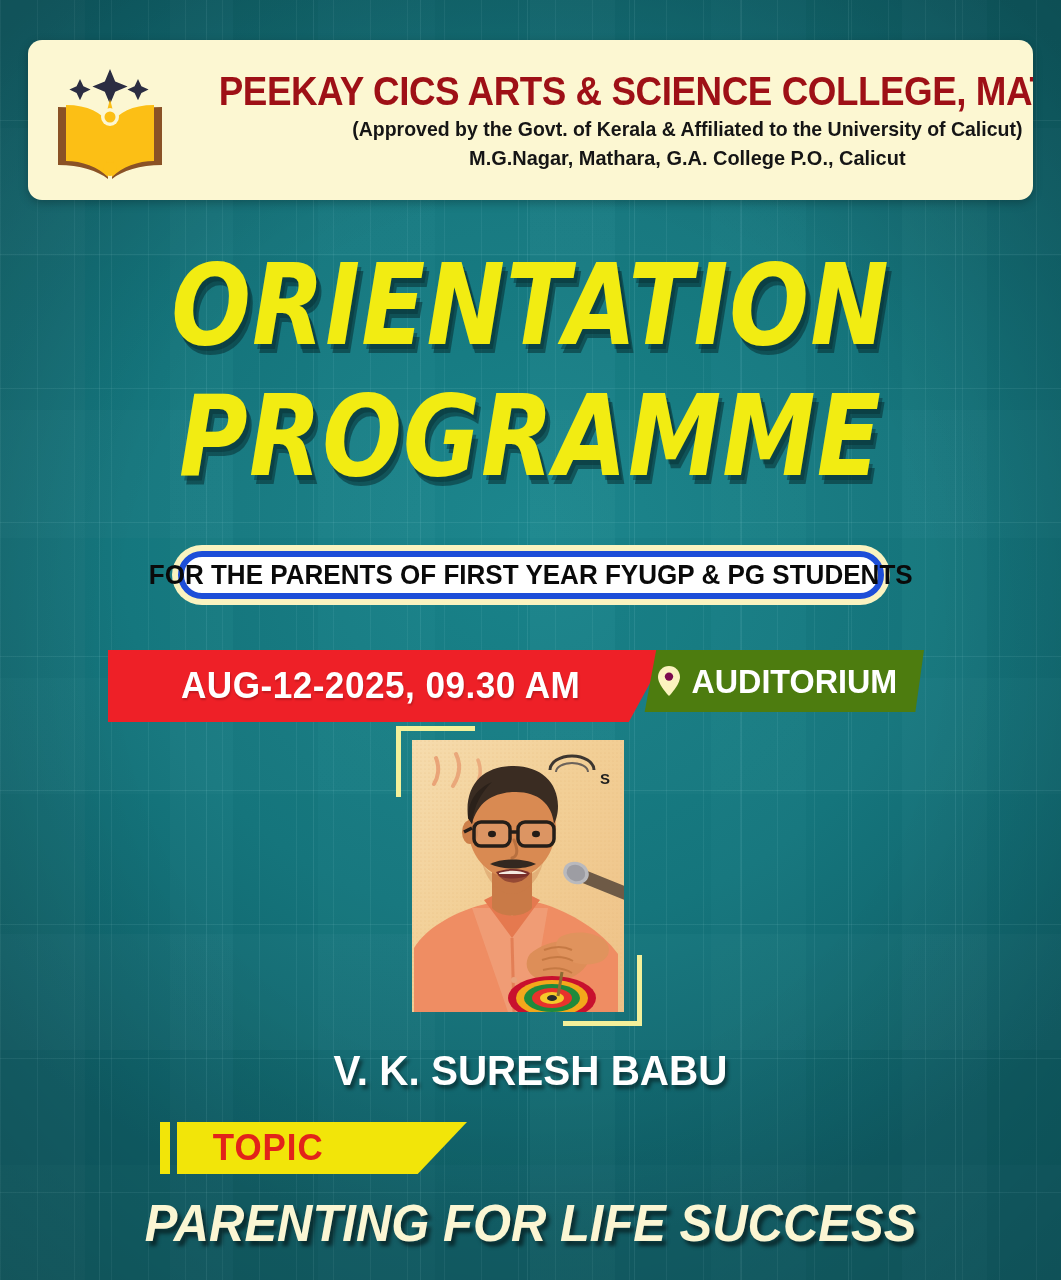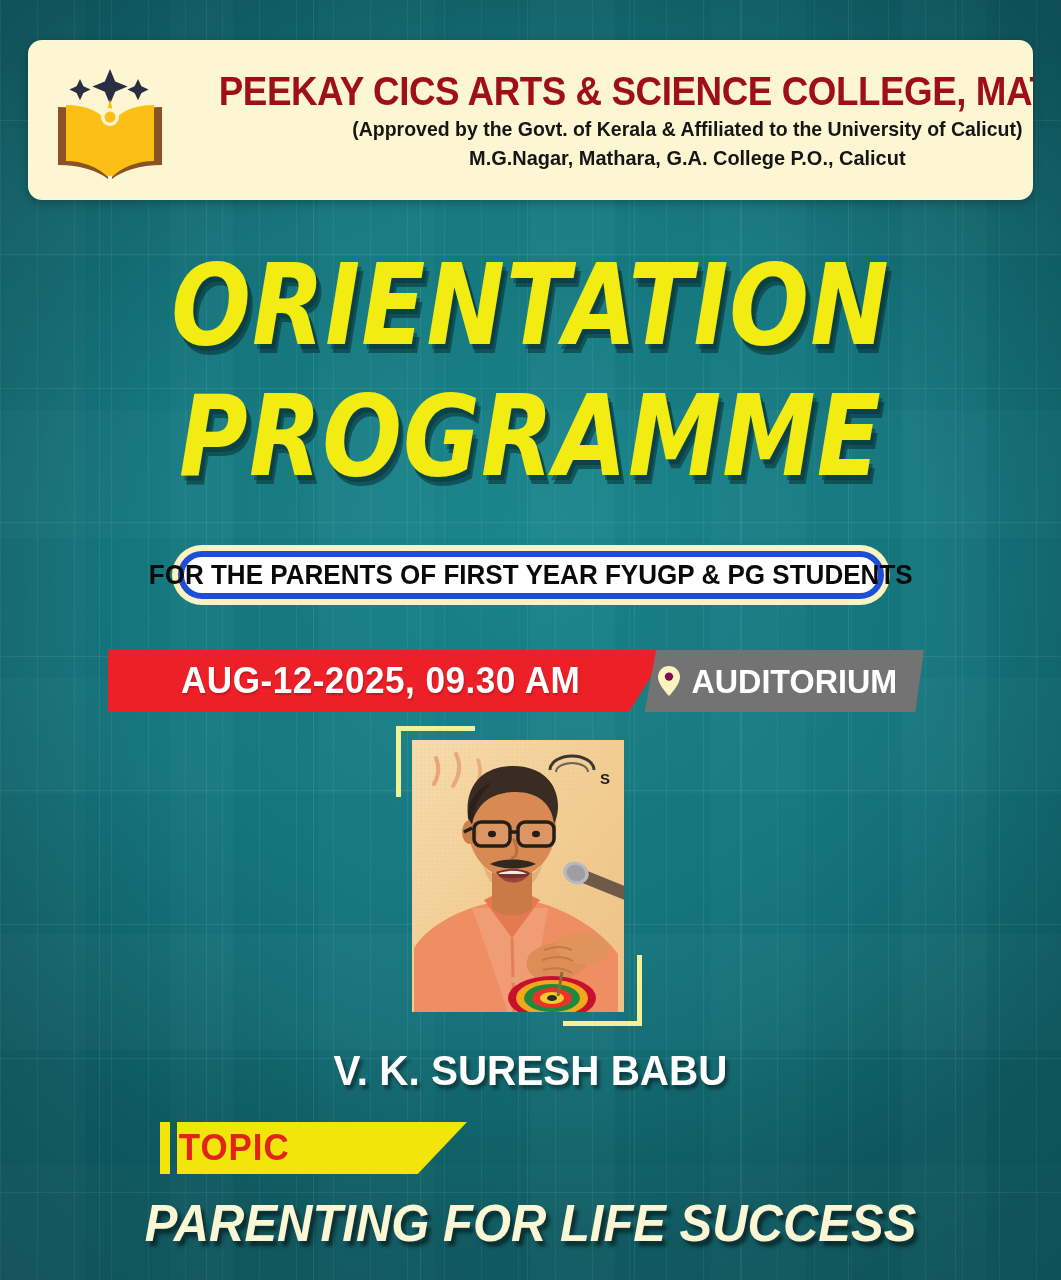--- a/index.html
+++ b/index.html
@@ -186,21 +186,21 @@
     left: 0;
     top: 650px;
     width: 100%;
     height: 62px;
   }
   .band-date {
     position: absolute;
     left: 108px;
     top: 0;
     width: 560px;
-    height: 62px;
+    height: 72px;
     background: #ee2027;
     clip-path: polygon(0 0, 100% 0, 93% 100%, 0 100%);
     display: flex;
     align-items: center;
     justify-content: center;
   }
   .band-date-text {
     color: #ffffff;
     font-family: "Liberation Sans Narrow", "Liberation Sans", sans-serif;
     font-weight: 700;
@@ -209,21 +209,21 @@
     transform: scaleX(0.95) translateX(-8px);
     white-space: nowrap;
     text-shadow: 1px 2px 2px rgba(0,0,0,0.2);
   }
   .band-venue {
     position: absolute;
     left: 636px;
     top: 0;
     width: 288px;
     height: 62px;
-    background: #737373;
+    background: #4d7c0f;
     clip-path: polygon(7% 0, 100% 0, 97% 100%, 3% 100%);
     display: flex;
     align-items: center;
     justify-content: center;
     gap: 6px;
   }
   .pin-icon {
     display: inline-block;
     width: 22px;
     height: 30px;
@@ -306,20 +306,21 @@
     width: 10px;
     background: #f2e509;
     flex: 0 0 10px;
   }
   .topic-flag {
     width: 290px;
     background: #f2e509;
     clip-path: polygon(0 0, 100% 0, 83% 100%, 0 100%);
     display: flex;
     align-items: center;
+    padding-left: 34px;
     box-sizing: border-box;
   }
   .topic-label {
     color: #e2231a;
     font-family: "Liberation Sans", sans-serif;
     font-weight: 700;
     font-size: 36px;
     letter-spacing: 1px;
     transform: scaleX(0.97);
   }

